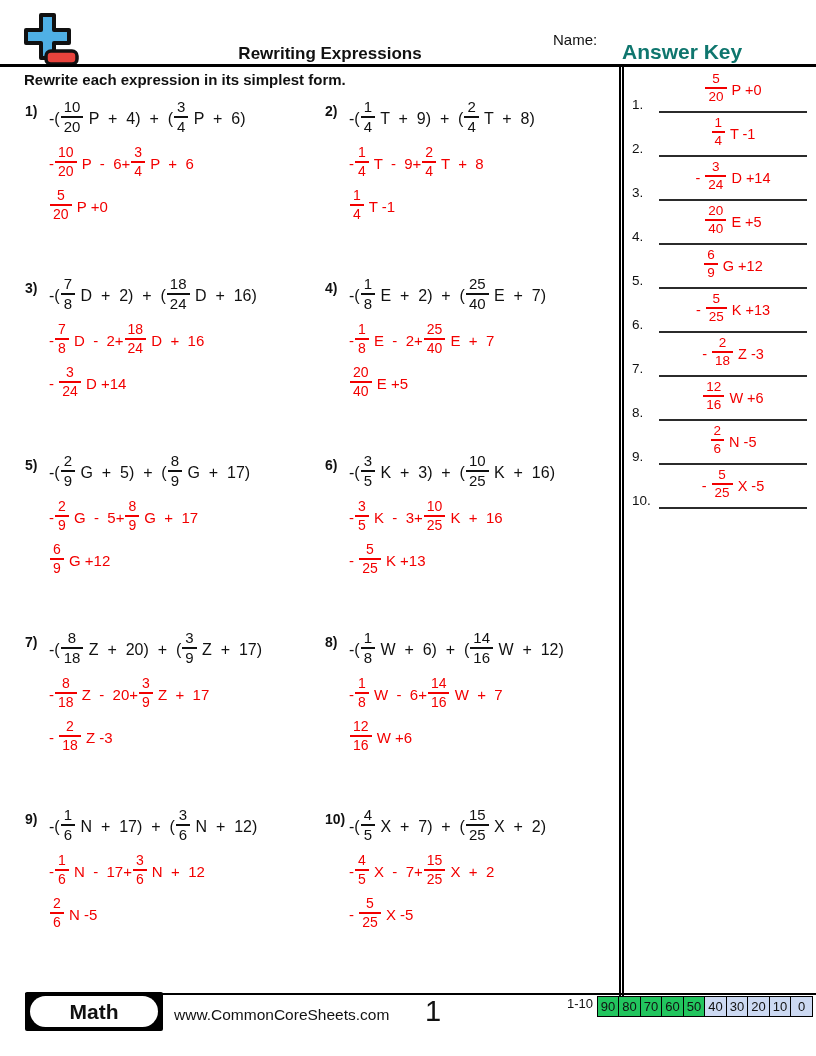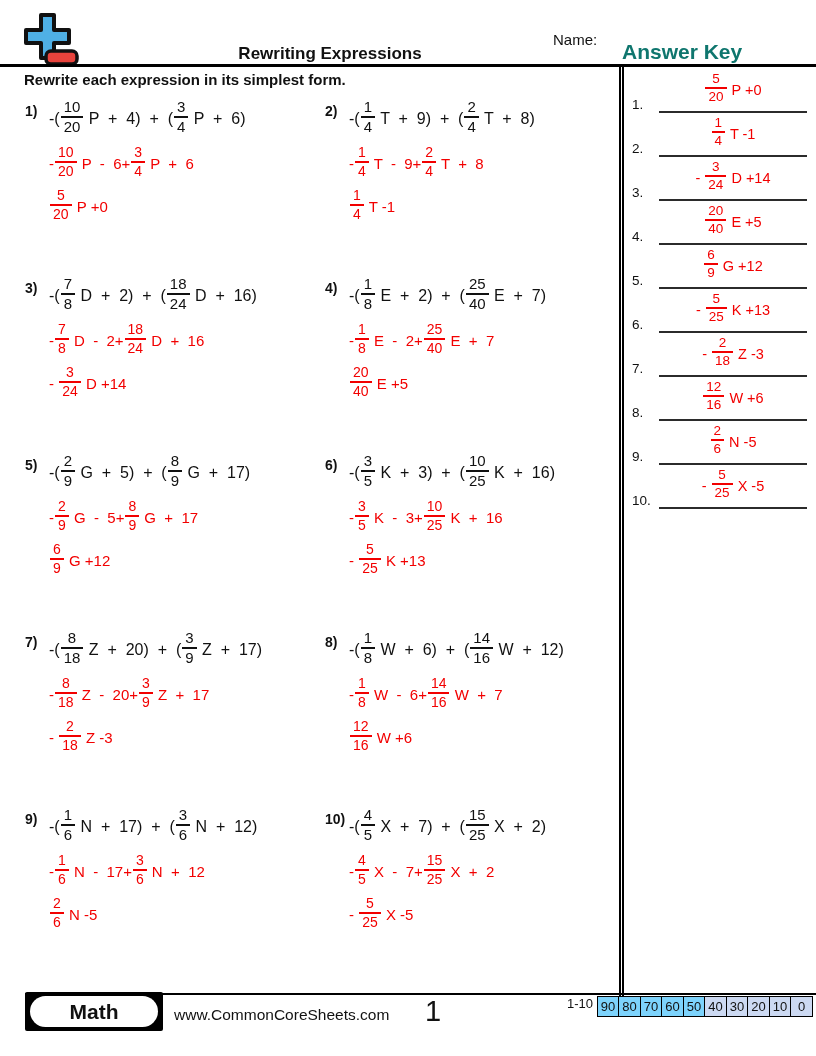--- a/index.html
+++ b/index.html
@@ -46,21 +46,21 @@
   .footer-line{position:absolute;left:25px;top:993px;width:791px;height:2px;background:#000;}
   .subject-box{position:absolute;left:25px;top:992px;width:138px;height:39px;background:#000;border-radius:2px;}
   .subject-pill{position:absolute;left:5px;top:4px;right:5px;bottom:4px;background:#fff;
     border-radius:16px;display:flex;align-items:center;justify-content:center;
     font-size:21px;font-weight:bold;}
   .website{position:absolute;left:174px;top:1006px;font-size:15.5px;}
   .page-num{position:absolute;left:425px;top:995px;font-size:29px;}
   .scores{position:absolute;right:3px;top:996px;display:flex;}
   .score-range{font-size:13px;margin-right:5px;}
   .score-cell{width:21px;height:19px;border:1.5px solid #000;margin-left:-1.5px;
-    font-size:13px;display:flex;align-items:center;justify-content:center;background:#7dd3fc;}
+    font-size:13px;display:flex;align-items:center;justify-content:center;background:#22c55e;}
   .score-cell.hl{background:#CCD9F2;}
 </style>
 </head>
 <body>
 
 <div class="logo">
   <svg width="60" height="56" viewBox="0 0 60 56">
     <path d="M21 3 h13 v15 h15 v13 h-15 v15 h-13 v-15 h-15 v-13 h15 z" fill="#4FB0E5" stroke="#111" stroke-width="4" stroke-linejoin="round"></path>
     <rect x="26" y="39" width="31" height="13" rx="5" fill="#E8433C" stroke="#111" stroke-width="3.5"></rect>
   </svg>

